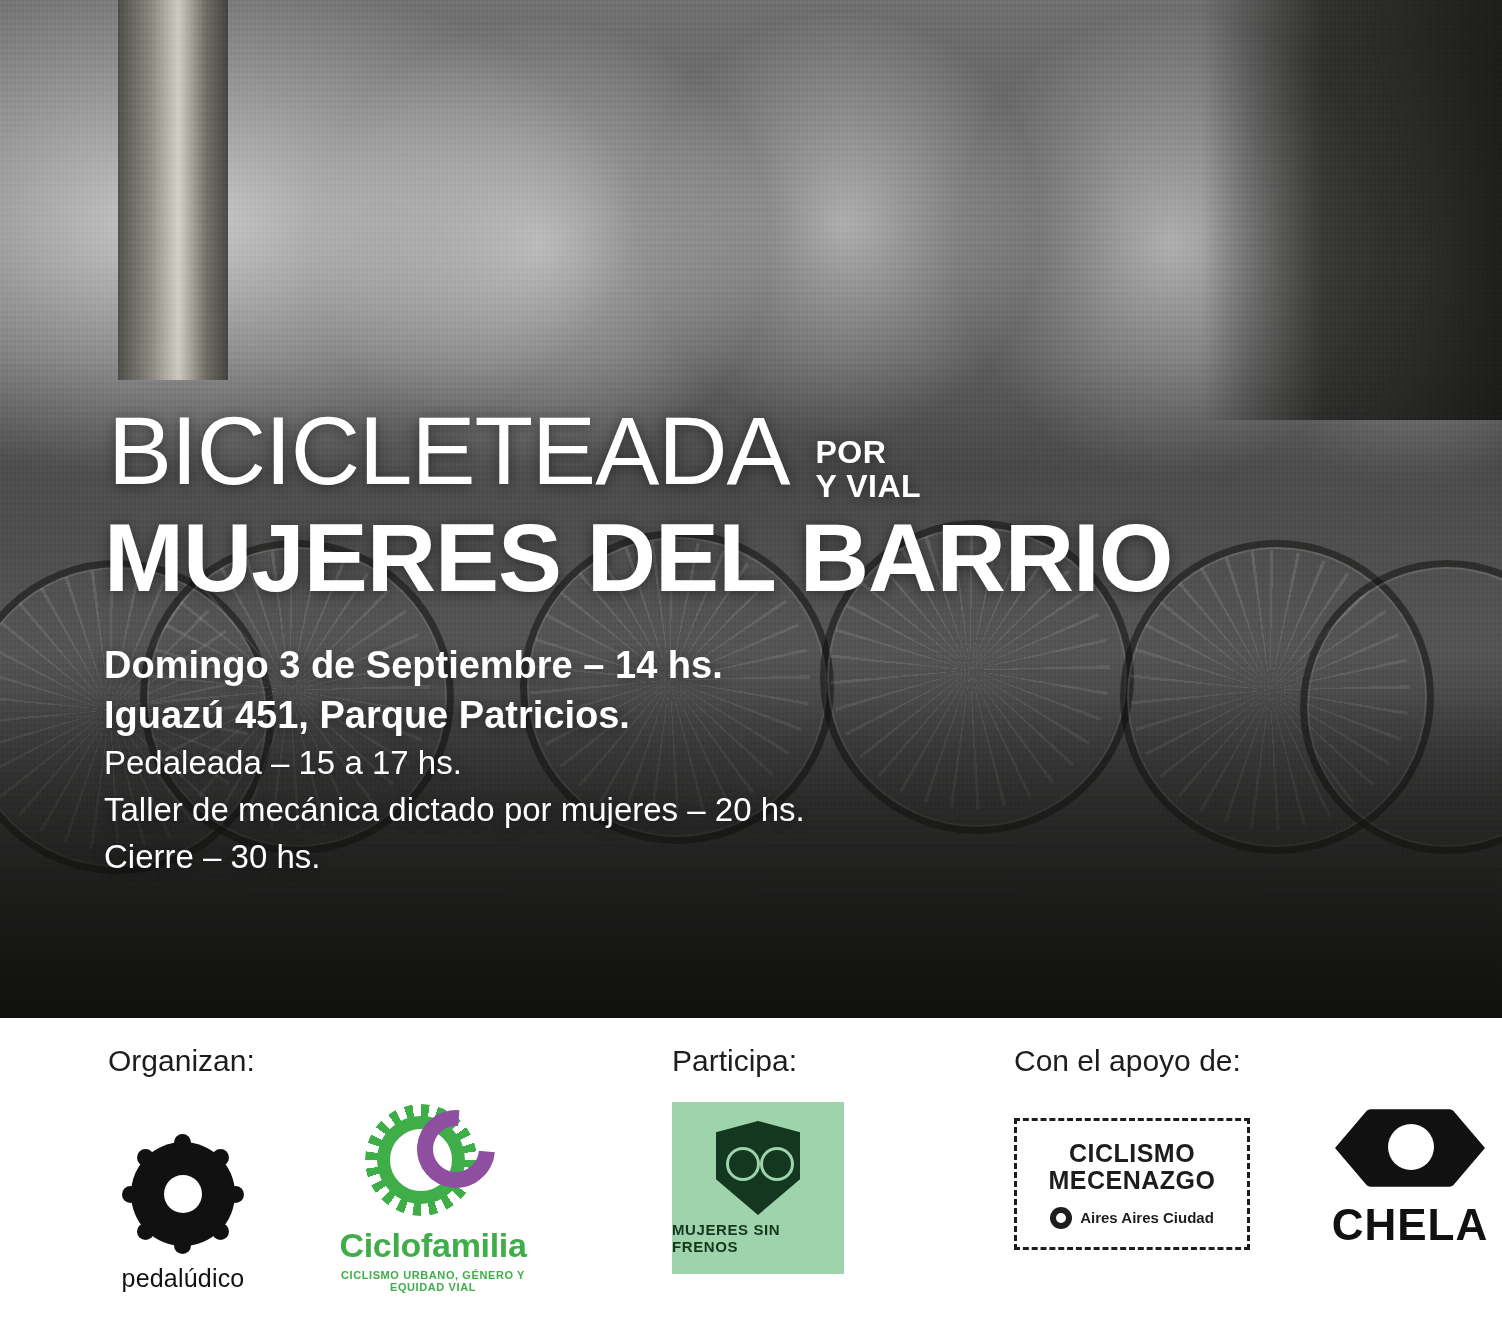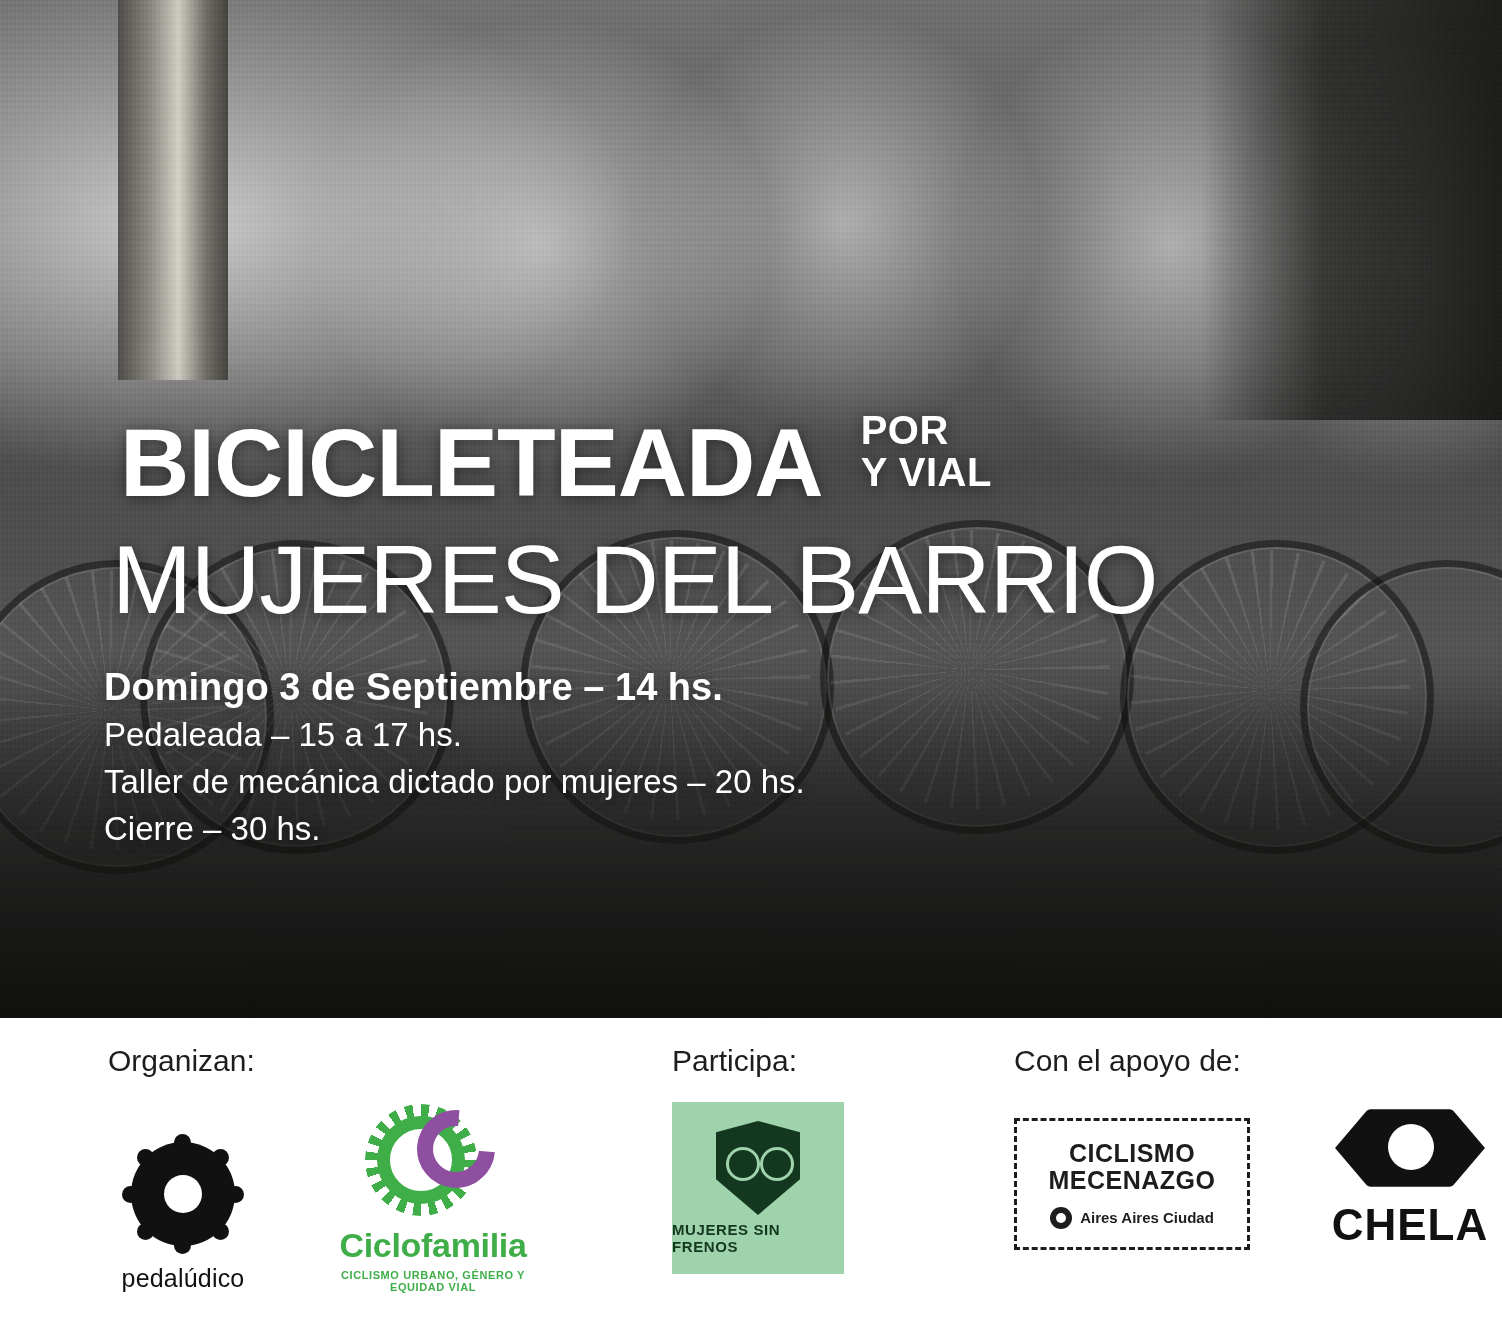--- a/index.html
+++ b/index.html
@@ -92,38 +92,38 @@
     color: #ffffff;
     text-shadow: 0 2px 14px rgba(0,0,0,0.45);
   }
   .title-row {
     display: flex;
     align-items: flex-start;
     gap: 22px;
   }
   .title-main {
     font-size: 96px;
-    font-weight: 700;
+    font-weight: 400;
     letter-spacing: -1px;
     line-height: 0.98;
-    margin: 16px;
+    margin: 4px;
   }
   .title-kicker {
-    margin-top: 9px;
-    font-size: 40px;
+    margin-top: 36px;
+    font-size: 32px;
     font-weight: 800;
     line-height: 1.06;
     letter-spacing: 0.5px;
   }
   .title-second {
     font-size: 96px;
-    font-weight: 400;
+    font-weight: 700;
     letter-spacing: -1px;
     line-height: 1.0;
-    margin: 6px 0 0 8px;
+    margin: 6px 0 0 0;
   }
   .when {
     margin-top: 34px;
     font-size: 38px;
     font-weight: 700;
     line-height: 1.32;
   }
   .schedule {
     font-size: 33px;
     font-weight: 400;
@@ -400,20 +400,21 @@
       <h1 class="title-main">BICICLETEADA</h1>
       <div class="title-kicker">
         <div>POR</div>
         <div>Y VIAL</div>
       </div>
     </div>
     <h2 class="title-second">MUJERES DEL BARRIO</h2>
 
     <div class="when">
       <div>Domingo 3 de Septiembre – 14 hs.</div>
+      <div>Iguazú 451, Parque Patricios.</div>
     </div>
 
     <div class="schedule">
       <div>Pedaleada – 15 a 17 hs.</div>
       <div>Taller de mecánica dictado por mujeres – 20 hs.</div>
       <div>Cierre – 30 hs.</div>
     </div>
   </div>
 </div>
 

